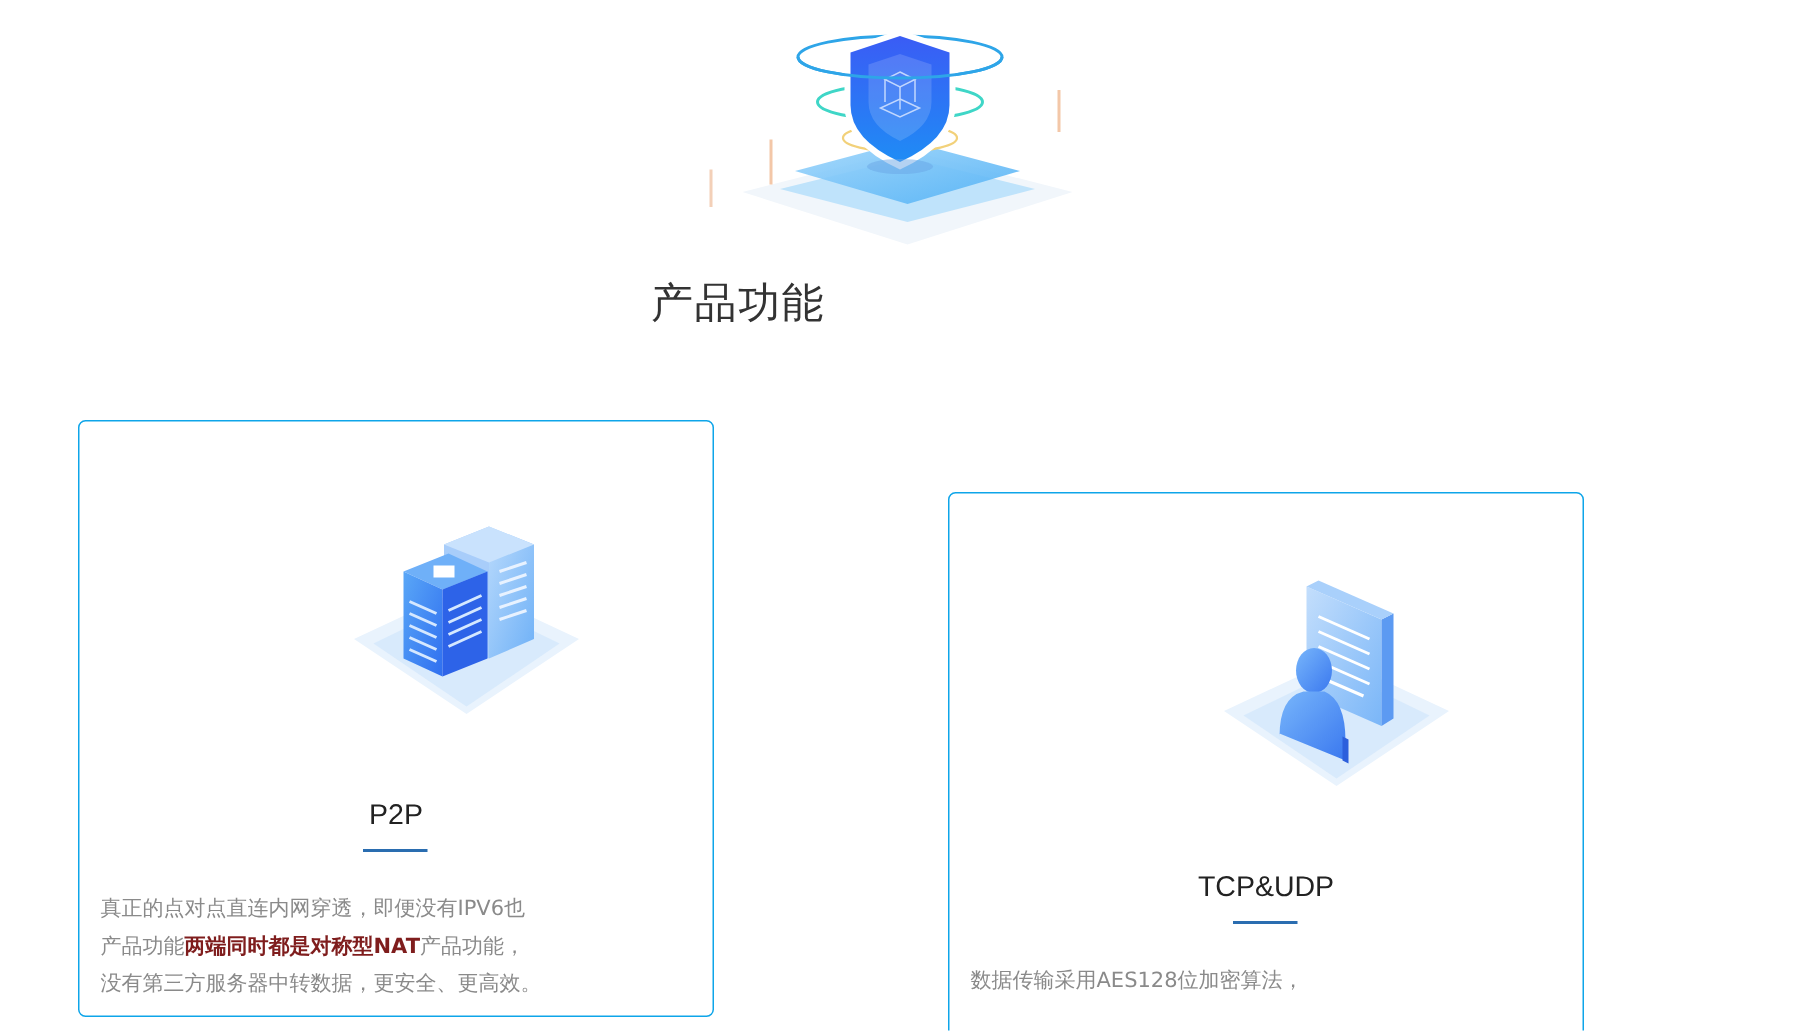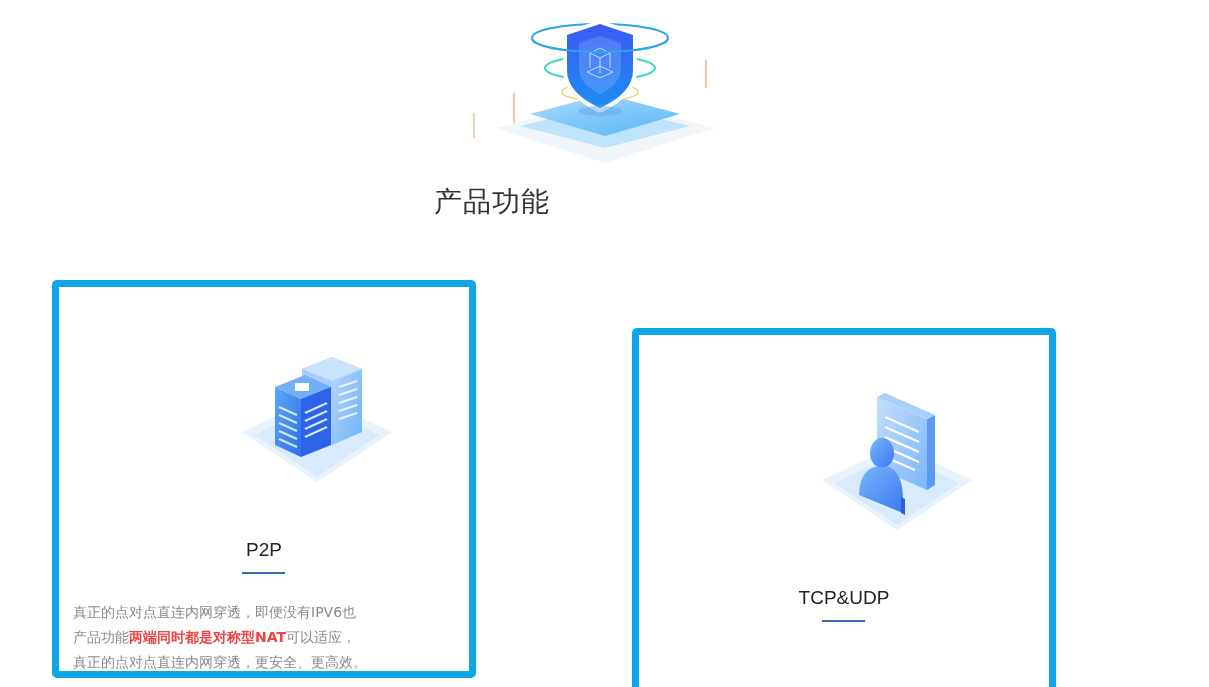--- a/index.html
+++ b/index.html
@@ -10,40 +10,40 @@
       position: relative;
     }
     .hero-icon { position: absolute; left: 465px; top: 8px; width: 280px; height: 160px; }
     .section-title {
       position: absolute; left: 0; width: 984px; top: 178px;
       text-align: center; font-size: 28px; color: #333333; letter-spacing: 1px;
       line-height: 48px;
     }
     .card {
       position: absolute; top: 280px; width: 424px; height: 398px;
-      border: 7px solid #0ea5e9; border-radius: 5px; background: #fff;
+      border: 1px solid #0ea5e9; border-radius: 5px; background: #fff;
       box-sizing: border-box;
     }
     .card.left { left: 52px; }
     .card.right { left: 632px; margin-top: 48px; }
     .card-illus { position: absolute; left: 158px; top: 40px; width: 200px; height: 180px; }
     .card-title {
       position: absolute; left: 0; width: 100%; top: 250px;
       text-align: center; font-size: 19px; color: #222; line-height: 26px;
       font-family: "Liberation Sans", sans-serif;
     }
     .card-underline {
       position: absolute; left: 50%; margin-left: -22px; top: 285px;
       width: 43px; height: 2px; background: #2a6db0;
     }
     .card-desc {
       position: absolute; left: 14px; right: 30px; top: 313px;
       text-align: left; font-size: 14px; color: #8a8a8a; line-height: 25px;
     }
-    .card-desc b { color: #ef4444; font-weight: bold; }
+    .card-desc b { color: #7f1d1d; font-weight: bold; }
   </style>
 </head>
 <body>
 
 <div class="hero-icon">
   <svg width="280" height="160" viewBox="0 0 280 160">
     <defs>
       <linearGradient id="shg" x1="0" y1="0" x2="0" y2="1">
         <stop offset="0" stop-color="#3a5cf5"></stop>
         <stop offset="1" stop-color="#1f8cf5"></stop>
@@ -127,22 +127,22 @@
           <line x1="88" y1="94" x2="110" y2="84"></line>
         <line x1="88" y1="102" x2="110" y2="92"></line>
           <line x1="88" y1="110" x2="110" y2="100"></line>
       </g>
     </svg>
   </div>
   <div class="card-title">P2P</div>
   <div class="card-underline"></div>
   <div class="card-desc">
     <div>真正的点对点直连内网穿透，即便没有IPV6也</div>
-    <div><span>产品功能</span><b>两端同时都是对称型NAT</b><span>可以适应，</span></div>
-    <div>真正的点对点直连内网穿透，更安全、更高效。</div>
+    <div><span>产品功能</span><b>两端同时都是对称型NAT</b><span>产品功能，</span></div>
+    <div>没有第三方服务器中转数据，更安全、更高效。</div>
   </div>
 </div>
 
 <div class="card right">
   <div class="card-illus">
     <svg width="200" height="180" viewBox="0 0 200 180">
       <defs>
         <linearGradient id="d1" x1="0" y1="0" x2="1" y2="1">
           <stop offset="0" stop-color="#c3defc"></stop>
             <stop offset="1" stop-color="#7ab6f8"></stop>
@@ -167,14 +167,15 @@
       </g>
 
       <ellipse cx="85" cy="78" rx="12" ry="15" fill="url(#u1)"></ellipse>
       <path d="M62,122 Q62,96 78,92 L92,92 Q106,98 106,125 L106,138 L62,120 Z" fill="url(#u1)"></path>
       <path d="M104,122 L108,124 L108,140 L104,138 Z" fill="#2c5fdc"></path>
     </svg>
   </div>
   <div class="card-title">TCP&amp;UDP</div>
   <div class="card-underline"></div>
   <div class="card-desc">
+    <div>数据传输采用AES128位加密算法，</div>
   </div>
 </div>
 
 </body></html>

